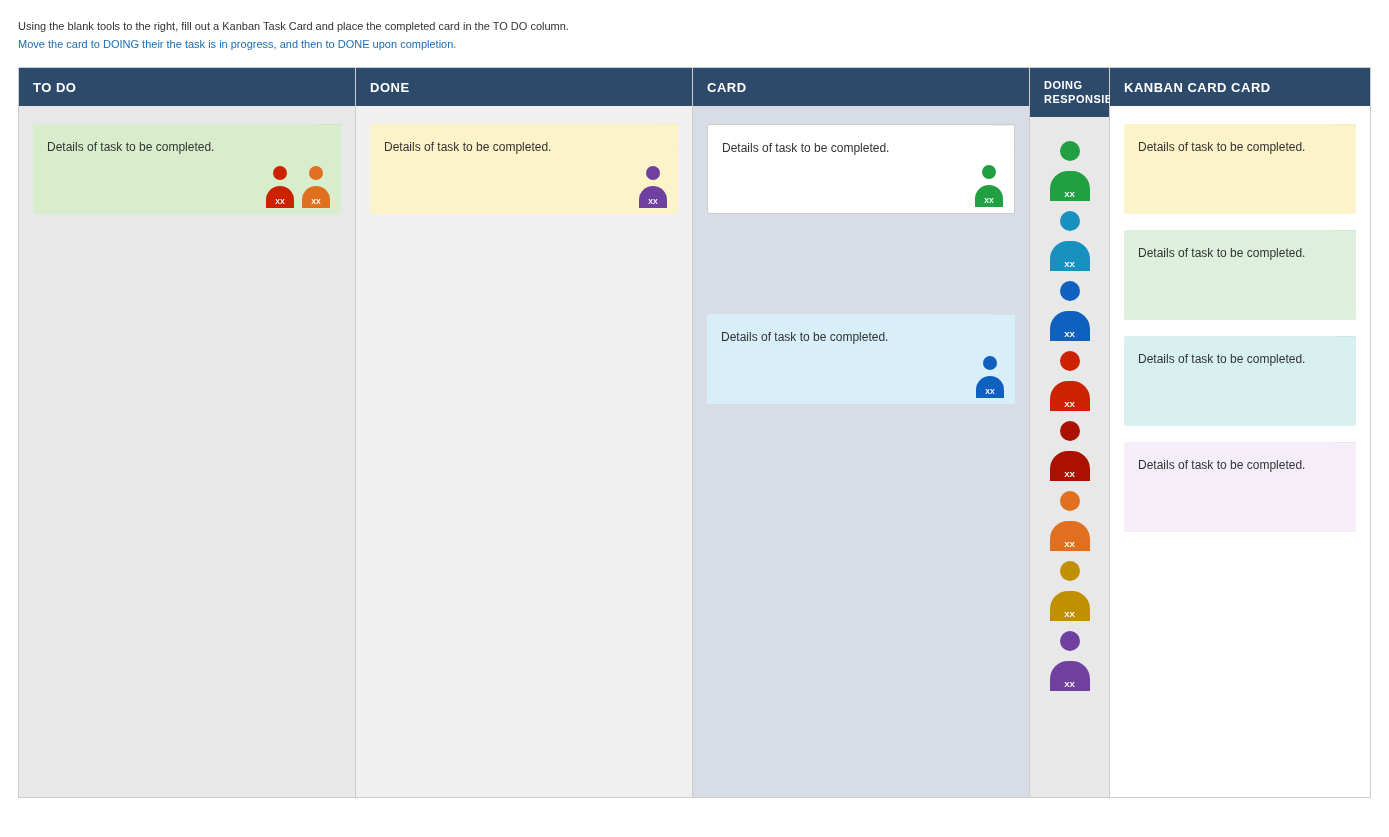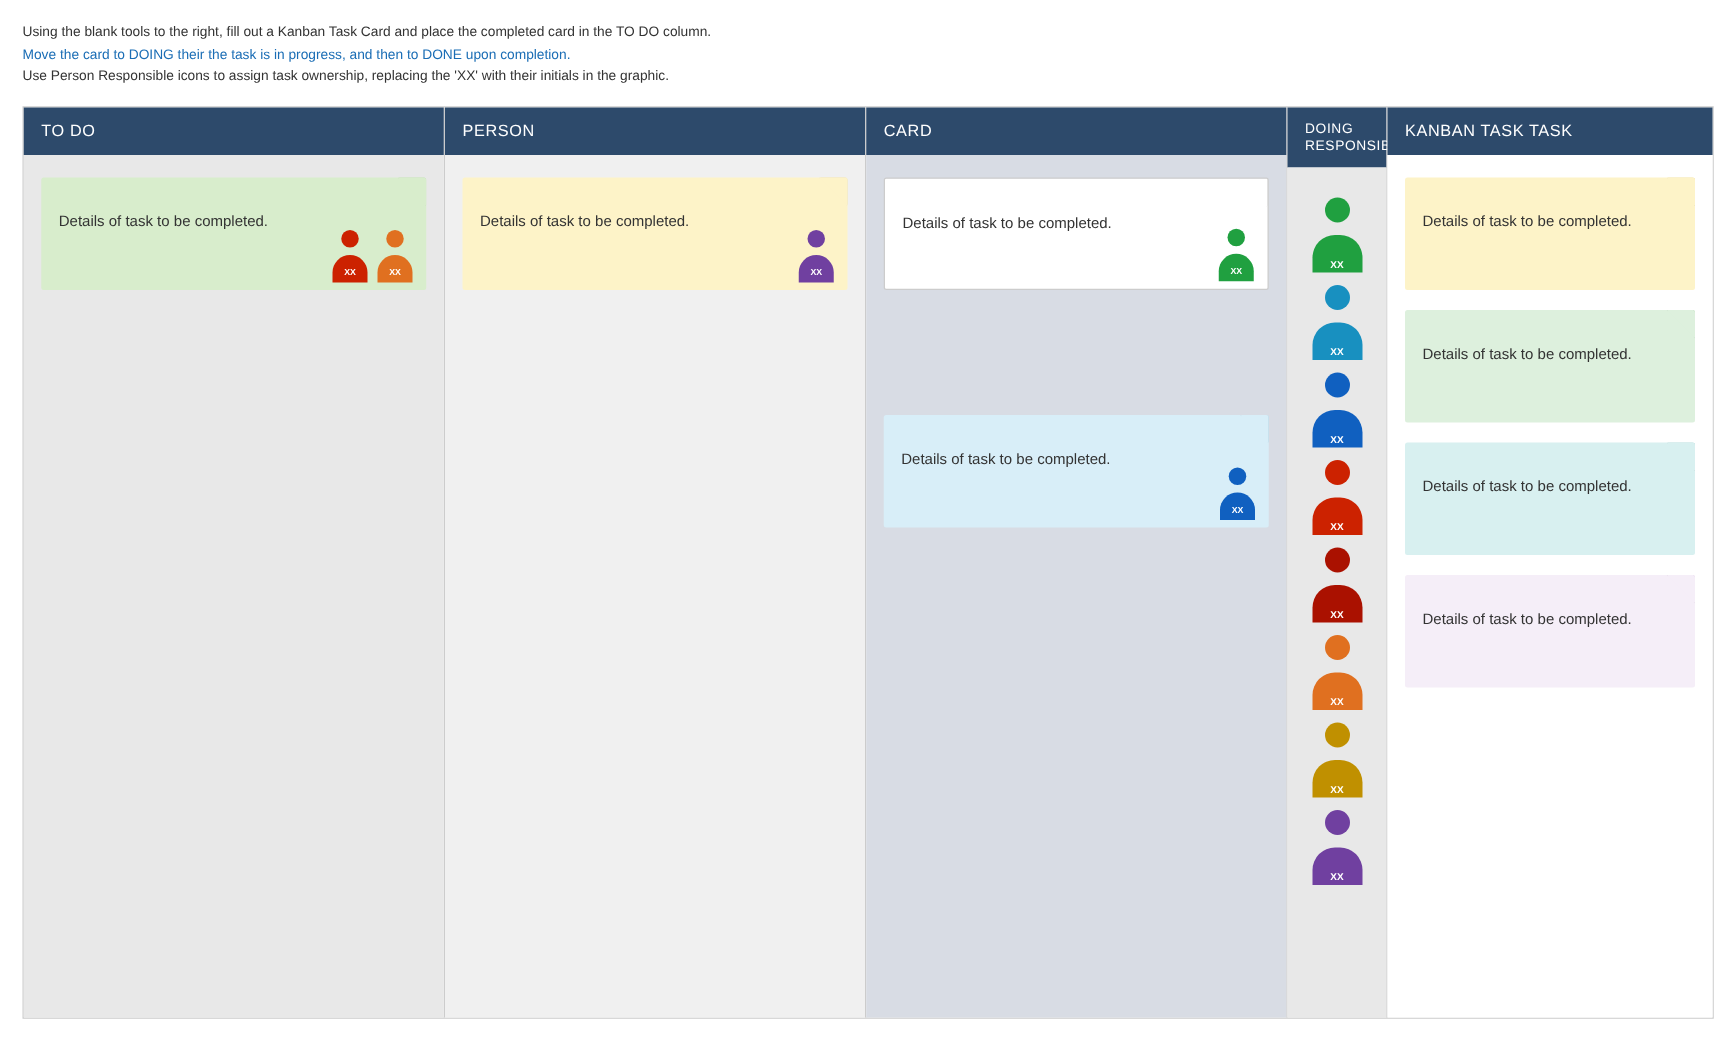--- a/index.html
+++ b/index.html
@@ -39,21 +39,21 @@
       flex-direction: column;
       flex: 1;
       min-width: 0;
       border-right: 1px solid #ccc;
     }
     .column:last-child { border-right: none; }
     .column-header {
       background: #2d4a6b;
       color: #fff;
       font-size: 13px;
-      font-weight: normal;
+      font-weight: bold;
       padding: 10px 14px;
       letter-spacing: 0.5px;
       min-height: 38px;
       display: flex;
       align-items: center;
     }
     .column-body {
       flex: 1;
       padding: 18px 14px;
       min-height: 680px;
@@ -67,21 +67,21 @@
     .col-done .column-body { background: #d8dce4; }
     .col-person .column-body { background: #e8e8e8; align-items: center; gap: 10px; }
     .col-kanban .column-body { background: #fff; gap: 16px; }
     .col-person { flex: 0 0 80px; }
     .col-kanban { flex: 0 0 260px; }
 
     
     .task-card {
       position: relative;
       border-radius: 2px;
-      padding: 26px 14px 36px 14px;
+      padding: 14px 14px 36px 14px;
       font-size: 12px;
       color: #333;
       line-height: 1.5;
       min-height: 90px;
     }
     .task-card::after {
       content: '';
       position: absolute;
       top: 0; right: 0;
       width: 22px; height: 22px;
@@ -197,21 +197,20 @@
       bottom: 2px;
     }
   </style>
 </head>
 <body>
 
 <div class="page-wrapper">
   <div class="instructions">
     <span>Using the blank tools to the right, fill out a Kanban Task Card and place the completed card in the TO DO column.</span><br>
     <span class="blue">Move the card to DOING their the task is in progress, and then to DONE upon completion.</span><br>
-    <span>Use Person Responsible icons to assign task ownership, replacing the 'XX' with their initials in the graphic.</span>
   </div>
 
   <div class="board-container">
 
     <div class="column col-todo">
       <div class="column-header">TO DO</div>
       <div class="column-body">
 
         <div class="task-card card-green" style="position:relative; overflow:hidden;">
           <div class="card-dogear"></div>
@@ -228,21 +227,21 @@
               <div class="person-head" style="background:#e07020;"></div>
               <div class="person-body" style="background:#e07020;"></div>
               <span class="person-label">XX</span>
             </div>
           </div>
         </div>
       </div>
     </div>
 
     <div class="column col-doing">
-      <div class="column-header">PERSON</div>
+      <div class="column-header">DONE</div>
       <div class="column-body">
         <div class="task-card card-yellow" style="position:relative; overflow:hidden;">
           <div class="card-dogear"></div>
           <span>Details of task to be completed.</span>
           <div class="card-avatars">
             <div class="avatar-sm">
               <div class="person-head" style="background:#7040a0;"></div>
               <div class="person-body" style="background:#7040a0;"></div>
               <span class="person-label">XX</span>
             </div>
@@ -334,21 +333,21 @@
           <div class="sidebar-person">
             <div class="person-head" style="background:#7040a0; width:20px; height:20px;"></div>
             <div class="person-body" style="background:#7040a0; width:40px; height:30px;"></div>
             <span class="person-label">XX</span>
           </div>
         </div>
       </div>
     </div>
 
     <div class="column col-kanban">
-      <div class="column-header">KANBAN TASK TASK</div>
+      <div class="column-header">KANBAN CARD CARD</div>
       <div class="column-body">
 
         <div class="task-card card-yellow" style="position:relative; overflow:hidden;">
           <div class="card-dogear"></div>
           <span>Details of task to be completed.</span>
         </div>
 
         <div class="task-card card-lightgreen" style="position:relative; overflow:hidden;">
           <div class="card-dogear"></div>
           <span>Details of task to be completed.</span>

